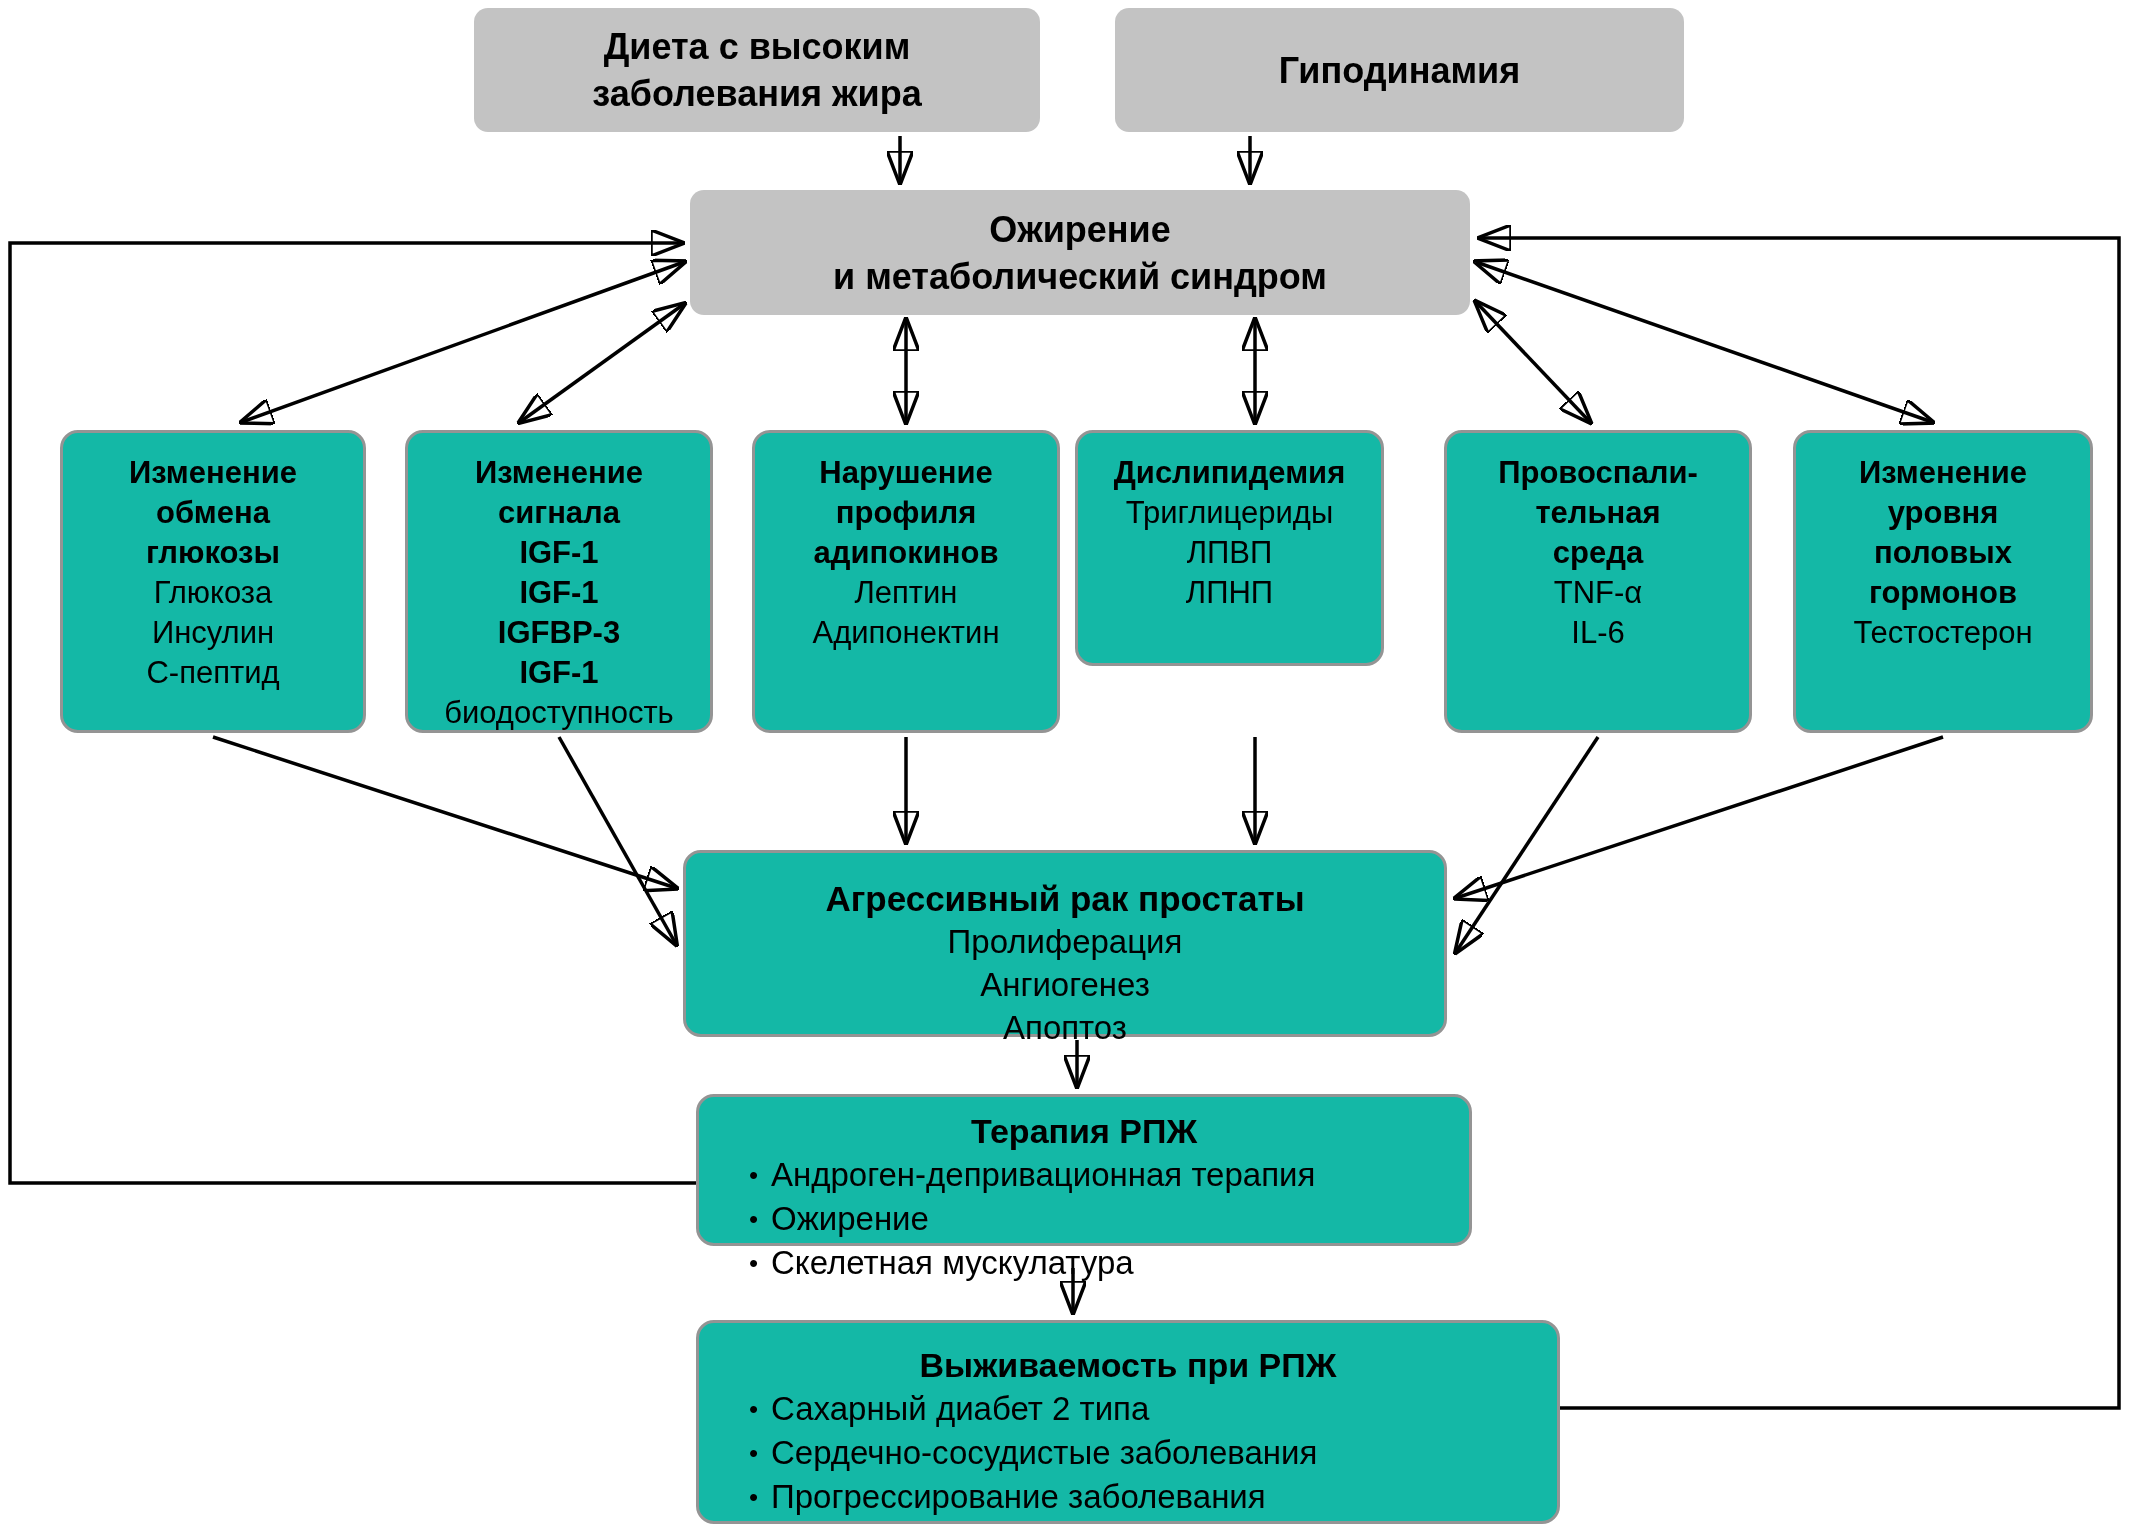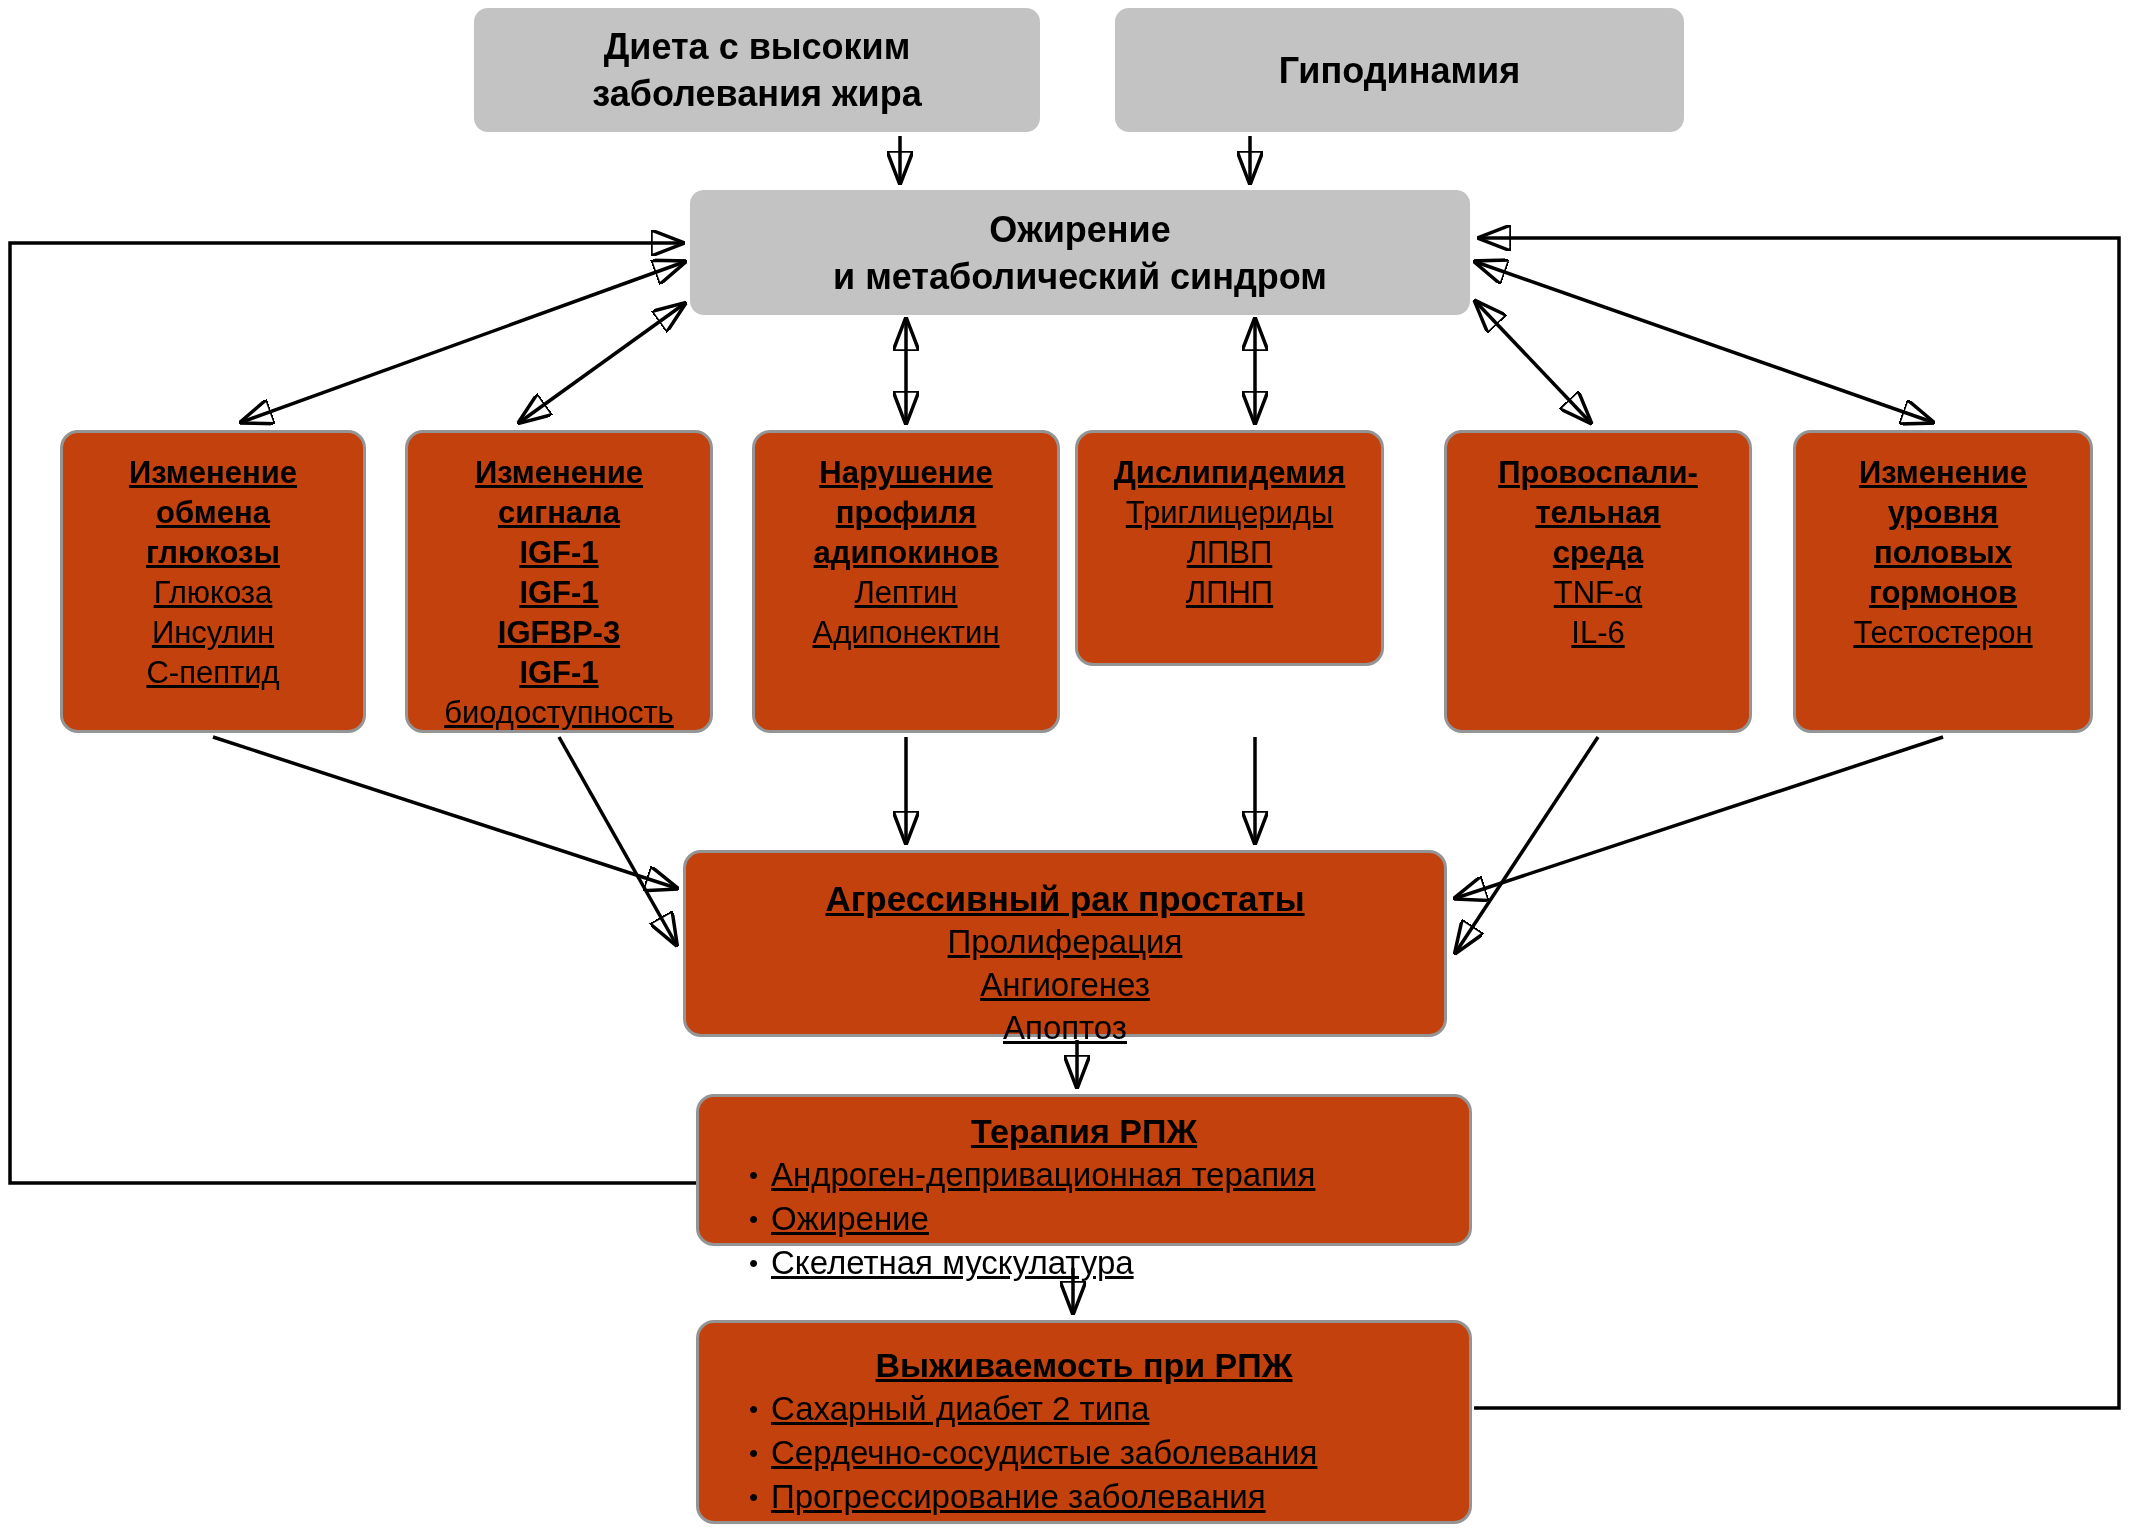--- a/index.html
+++ b/index.html
@@ -12,24 +12,23 @@
     overflow:hidden;
   }
   .node{position:absolute;box-sizing:border-box;text-align:center;}
   .dark{
     background:#c3c3c3;
     border-radius:14px;
     display:flex;flex-direction:column;justify-content:center;
     font-weight:bold;font-size:36px;line-height:47px;
   }
   .light{
-    background:#c2410c;
+    background:#14b8a6;
     border:3px solid #949494;
     border-radius:18px;
-    text-decoration:underline;
   }
   .factor{padding-top:20px;font-size:31px;line-height:40px;}
   .bl{white-space:nowrap;}
   .b{font-weight:bold;}
   .r{font-weight:normal;}
   .cancer-box{padding-top:24px;font-size:33px;line-height:43px;}
   .cancer-box .title{font-weight:bold;font-size:35px;}
   .list-box{padding-top:12px;font-size:33px;line-height:44px;text-align:left;}
   .list-box .title{font-weight:bold;font-size:34px;text-align:center;}
   .bullet{padding-left:42px;position:relative;margin-left:30px;}
@@ -150,20 +149,20 @@
     <div class="bl r">Апоптоз</div>
   </div>
 
   <div class="node light list-box" style="left:696px;top:1094px;width:776px;height:152px;">
     <div class="title">Терапия РПЖ</div>
     <div class="bullet">Андроген-депривационная терапия</div>
     <div class="bullet">Ожирение</div>
     <div class="bullet">Скелетная мускулатура</div>
   </div>
 
-  <div class="node light list-box" style="left:696px;top:1320px;width:776px;height:204px;padding-top:20px;">
+  <div class="node light list-box" style="left:696px;top:1320px;width:864px;height:204px;padding-top:20px;">
     <div class="title">Выживаемость при РПЖ</div>
     <div class="bullet">Сахарный диабет 2 типа</div>
     <div class="bullet">Сердечно-сосудистые заболевания</div>
     <div class="bullet">Прогрессирование заболевания</div>
   </div>
 
 </div>
 
 </body></html>

